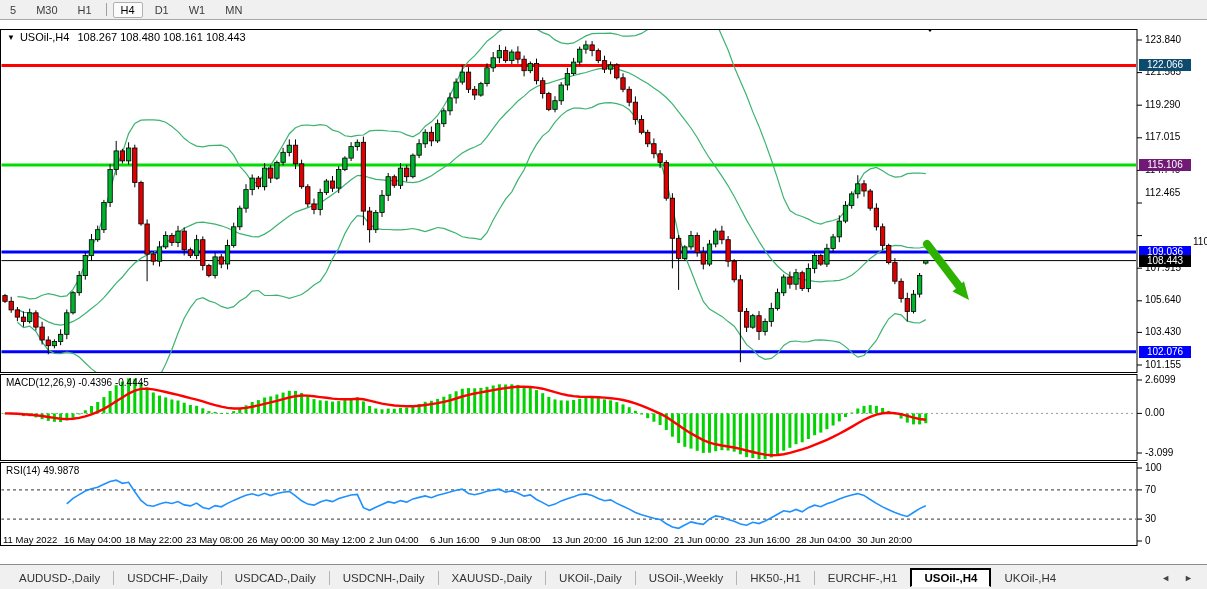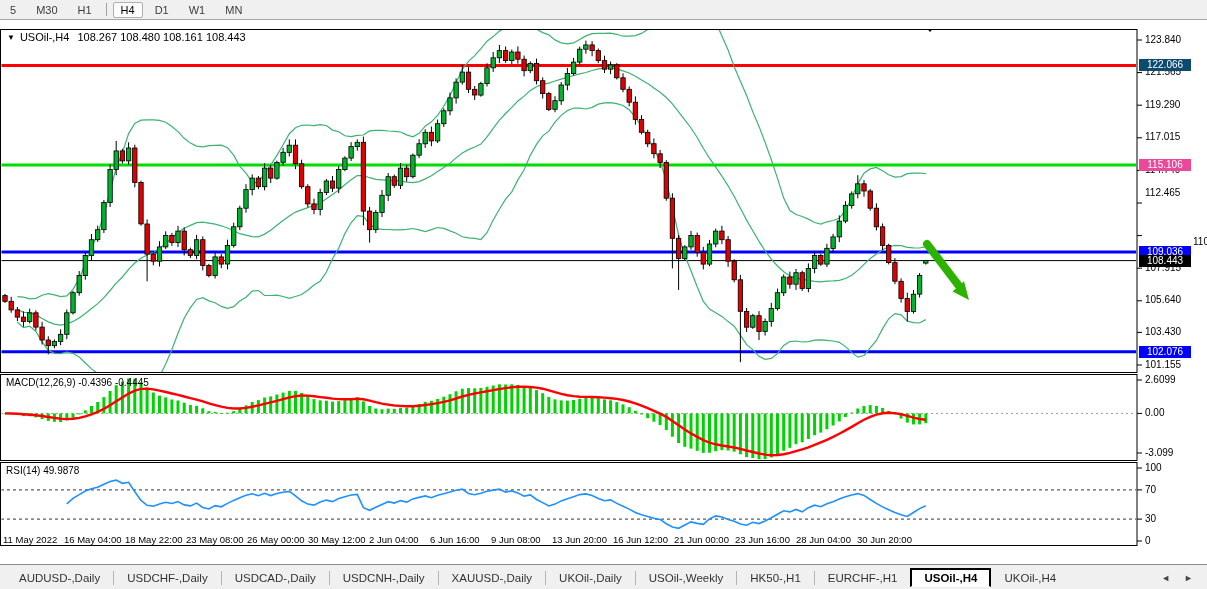--- a/index.html
+++ b/index.html
@@ -579,21 +579,21 @@
       <div class="ptick" style="top: 78.6878px;">119.290</div>
       <div class="ptick" style="top: 111.282px;">117.015</div>
       <div class="ptick" style="top: 143.876px;">114.740</div>
       <div class="ptick" style="top: 167px;">112.465</div>
       <div class="ptick" style="top: 216px; margin-left: 48px;">110.190</div>
       <div class="ptick" style="top: 241.657px;">107.915</div>
       <div class="ptick" style="top: 274.251px;">105.640</div>
       <div class="ptick" style="top: 305.914px;">103.430</div>
       <div class="ptick" style="top: 338.508px;">101.155</div>
       <div class="chip" style="top: 39.4161px; background: #0c4a6e;">122.066</div>
-      <div class="chip" style="top: 139.132px; background: #ec4899;">115.106</div>
+      <div class="chip" style="top: 139.132px; background: #701a75;">115.106</div>
       <div class="chip" style="top: 226.097px; background: rgb(0, 0, 255);">109.036</div>
       <div class="chip" style="top: 234.593px; background: rgb(0, 0, 0);">108.443</div>
       <div class="chip" style="top: 325.813px; background: rgb(0, 0, 255);">102.076</div>
       <div class="ptick" style="top: 354.019px;">2.6099</div>
       <div class="ptick" style="top: 387.4px;">0.00</div>
       <div class="ptick" style="top: 427.036px;">-3.099</div>
       <div class="ptick" style="top: 442px;">100</div>
       <div class="ptick" style="top: 463.9px;">70</div>
       <div class="ptick" style="top: 493.1px;">30</div>
       <div class="ptick" style="top: 515px;">0</div>

